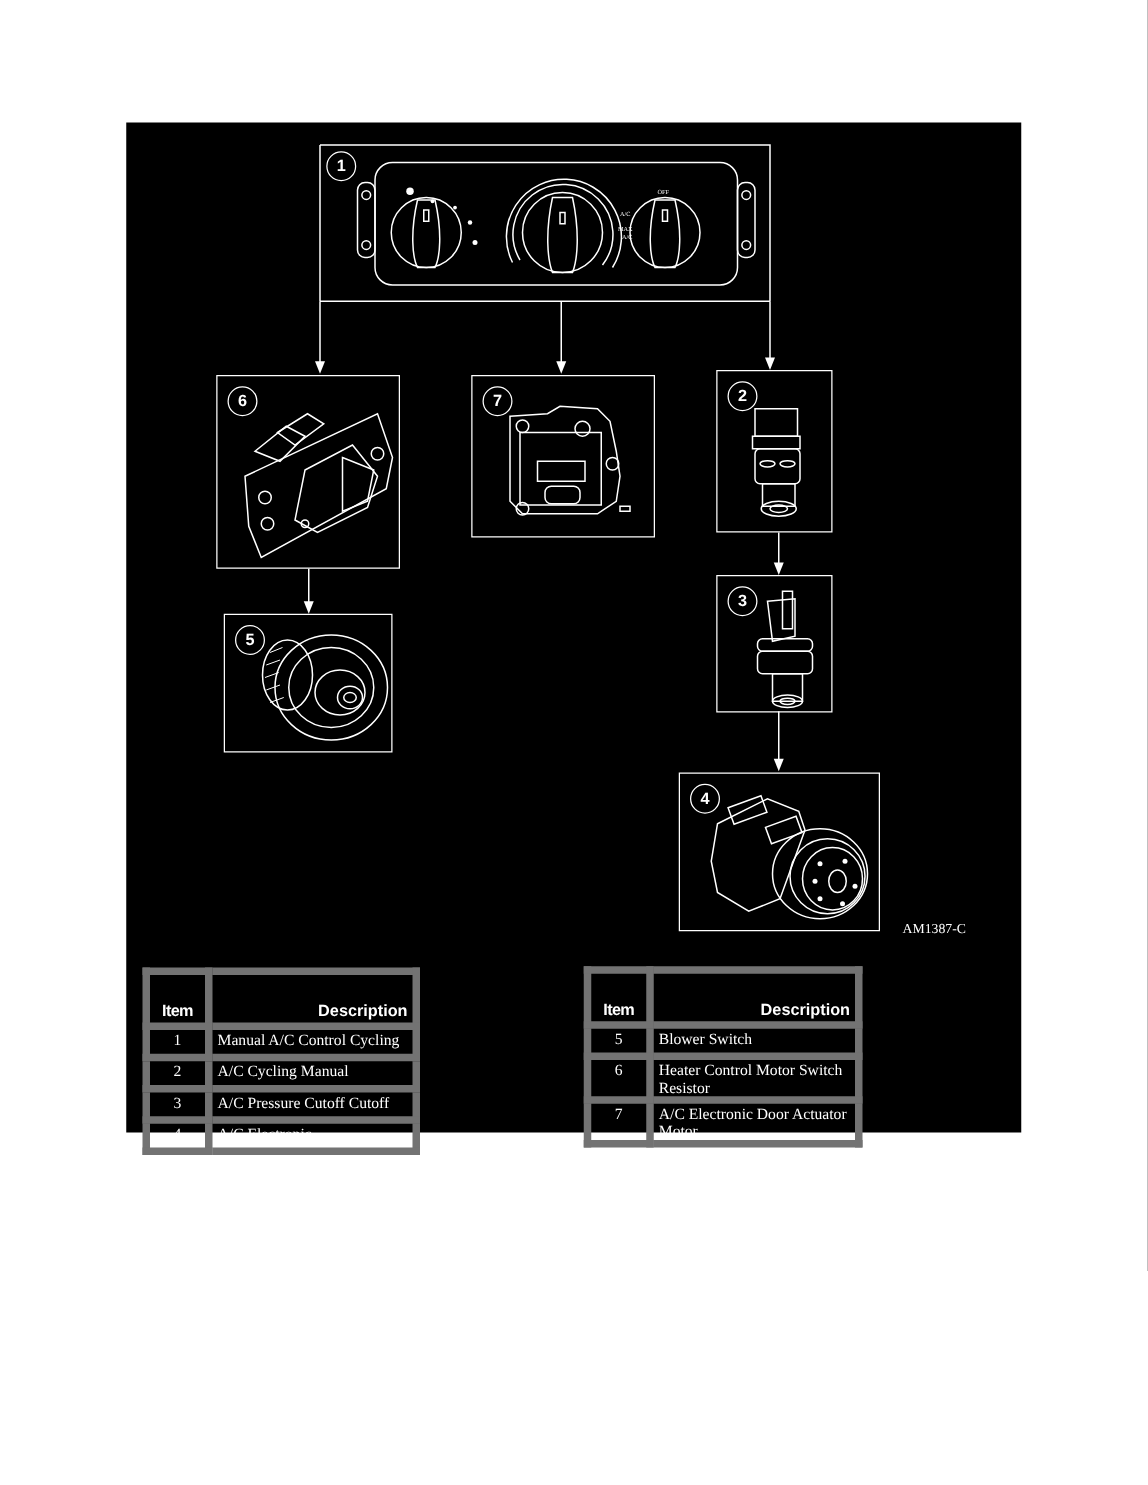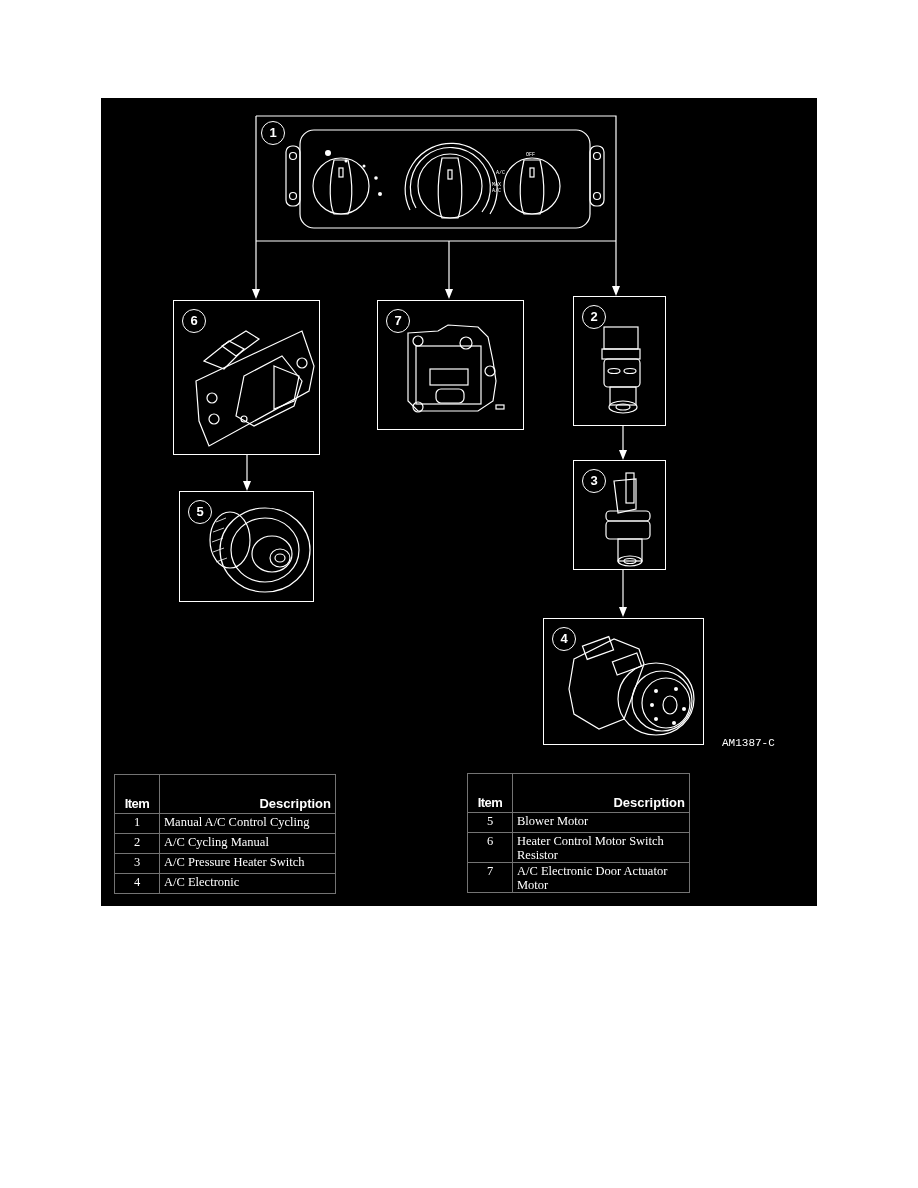--- a/index.html
+++ b/index.html
@@ -1,24 +1,24 @@
 <!DOCTYPE html>
 <html><head>
 <meta charset="utf-8">
 <style>
   html, body { margin:0; padding:0; background:#ffffff; }
   body { width:918px; height:1188px; position:relative; overflow:hidden; font-family:"Liberation Sans", sans-serif; }
   .panel { position:absolute; left:101px; top:98px; width:716px; height:808px; background:#000; }
   .abs { position:absolute; }
   .box { position:absolute; border:1px solid #fff; box-sizing:border-box; }
   .badge { position:absolute; width:22px; height:22px; border:1.5px solid #fff; border-radius:50%; color:#fff; font-weight:bold; font-size:13px; line-height:22px; text-align:center; font-family:"Liberation Sans", sans-serif; }
-  .ref { position:absolute; color:#fff; font-size:11px; font-family:Liberation Mono, monospace; }
+  .ref { position:absolute; color:#fff; font-size:11px; font-family:Liberation Serif, serif;text-align:right; }
   svg { position:absolute; left:0; top:0; overflow:visible; }
   table.legend { position:absolute; border-collapse:collapse; color:#fff; }
-  table.legend td, table.legend th { border:1px solid #737373; padding:0 4px; vertical-align:bottom; }
+  table.legend td, table.legend th { border:6px solid #737373; padding:0 4px; vertical-align:bottom; }
   table.legend th { font-family:"Liberation Sans", sans-serif; font-weight:bold; font-size:13px; text-align:right; height:36px; padding-bottom:2px; }
   table.legend th.item { text-align:center; letter-spacing:-0.5px; }
   table.legend td { font-family:"Liberation Serif", serif; font-size:12.5px; line-height:14px; height:18px; vertical-align:top; padding-top:1px; }
   table.legend td.num { text-align:center; width:36px; }
 </style>
 </head>
 <body>
 
 <div class="panel"></div>
 
@@ -204,38 +204,38 @@
   <tr>
     <td class="num">1</td>
     <td>Manual A/C Control Cycling</td>
   </tr>
   <tr>
     <td class="num">2</td>
     <td>A/C Cycling Manual</td>
   </tr>
   <tr>
     <td class="num">3</td>
-    <td>A/C Pressure Heater Switch</td>
+    <td>A/C Pressure Cutoff Cutoff</td>
   </tr>
   <tr>
     <td class="num">4</td>
     <td>A/C Electronic</td>
   </tr>
 </tbody>
   </table>
 
 <table class="legend" style="left:467px;top:773px;width:223px;">
   <tbody>
       <tr>
     <th class="item" style="width:34px;">Item</th>
     <th>Description</th>
   </tr>
   <tr>
     <td class="num">5</td>
-    <td>Blower Motor</td>
+    <td>Blower Switch</td>
   </tr>
   <tr>
     <td class="num">6</td>
     <td>Heater Control Motor Switch Resistor</td>
   </tr>
   <tr>
     <td class="num">7</td>
     <td>A/C Electronic Door Actuator Motor</td>
   </tr>
 </tbody>

